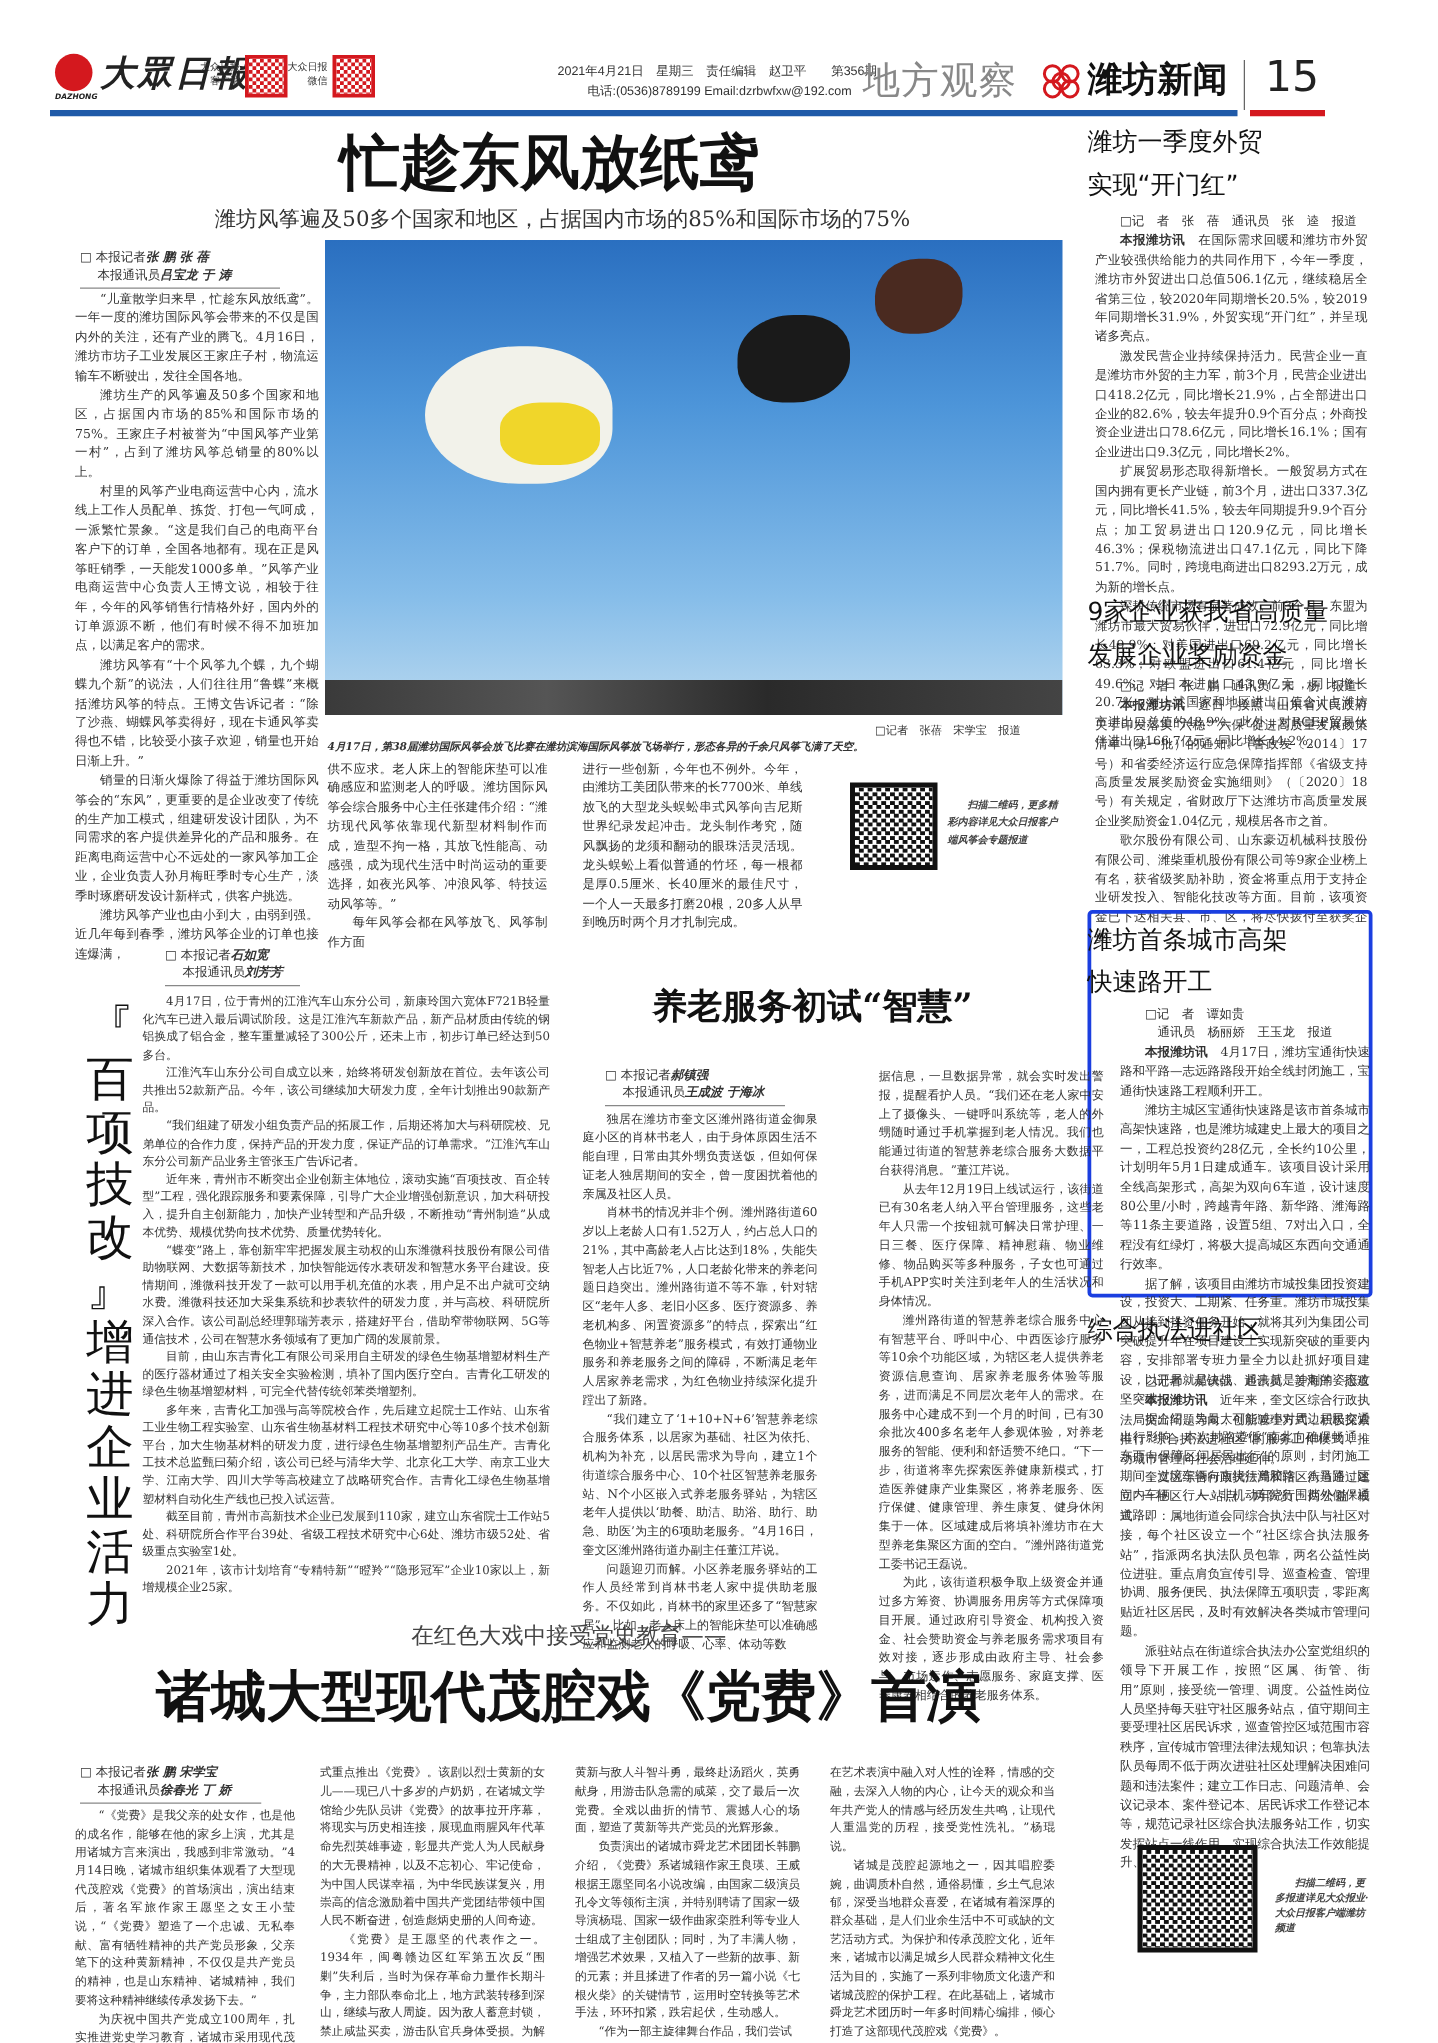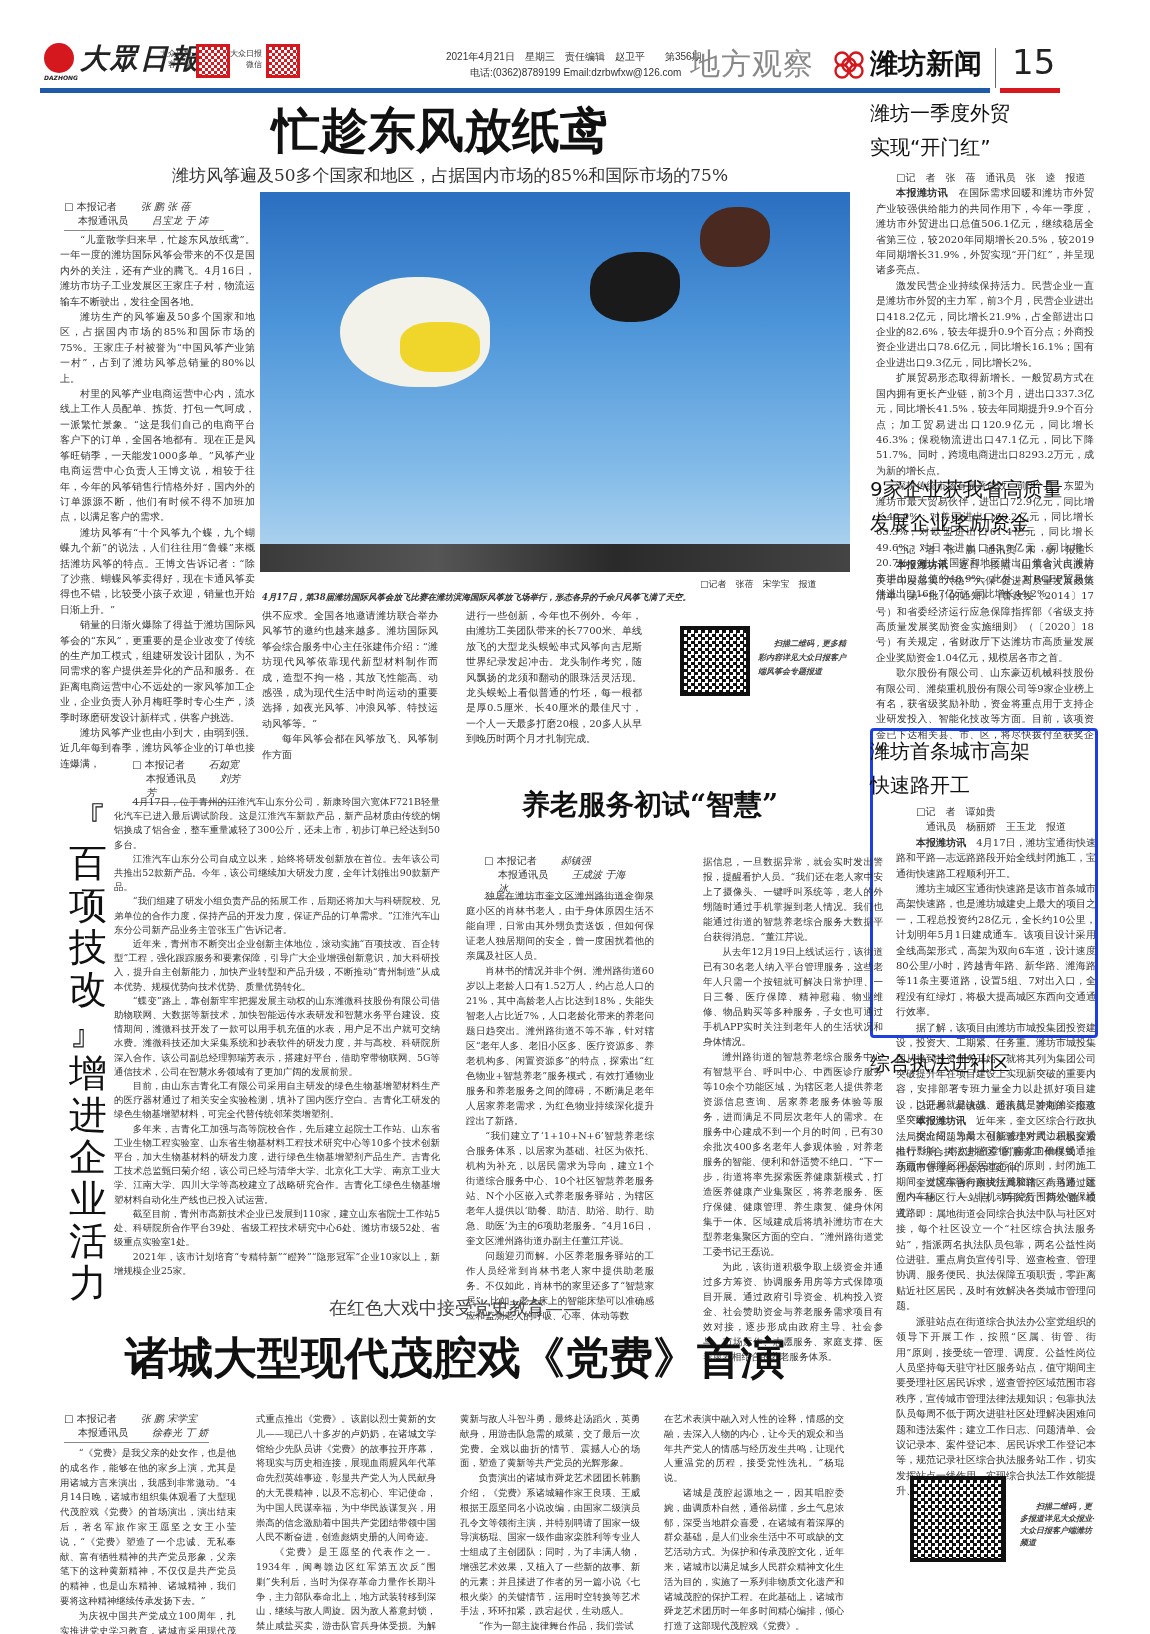--- a/index.html
+++ b/index.html
@@ -13,21 +13,21 @@
 .hdr-info{font-family:Liberation Sans, sans-serif;font-size:10px;color:#333}
 .hdr-section{font-family:"DejaVu Sans",sans-serif;font-size:30px;color:#888;letter-spacing:1px}
 .hdr-brand{font-family:"DejaVu Sans",sans-serif;font-size:28px;font-weight:bold;color:#111}
 .hdr-page{font-family:"DejaVu Sans",sans-serif;font-size:34px;color:#222}
 .rule-blue{left:40px;top:88px;width:950px;height:5px;background:#1f5aa8}
 .rule-red{left:1000px;top:88px;width:60px;height:5px;background:#d4181e}
 .rule-vert{left:995px;top:48px;width:1px;height:40px;background:#666}
 .col-text{font-size:10px;line-height:15.4px;text-align:justify;color:#333}
 .col-text p{text-indent:2em}
 .byline{font-size:10px;line-height:14px;color:#333}
-.byline .nm{font-weight:normal;font-style:italic;margin-left:24px}
+.byline .nm{font-weight:bold;font-style:italic;margin-left:0}
 .h-big{font-family:"DejaVu Sans",sans-serif;font-weight:bold;color:#111;text-align:center}
 .h-side{font-family:"DejaVu Sans",sans-serif;font-size:20px;color:#111;line-height:34px}
 .lead{font-weight:bold;font-family:"DejaVu Sans",sans-serif}
 .photo{left:260px;top:192px;width:590px;height:380px;background:linear-gradient(180deg,#2a6fc0 0%,#4d95d9 35%,#86bde9 75%,#b8d8ef 100%);overflow:hidden}
 .kite-white{position:absolute;left:80px;top:85px;width:150px;height:110px;background:#f2f2ea;border-radius:50% 45% 40% 50%}
 .kite-yellow{position:absolute;left:140px;top:130px;width:80px;height:50px;background:#f0d62a;border-radius:40%}
 .kite-black1{position:absolute;left:330px;top:60px;width:90px;height:70px;background:#1a1a1a;border-radius:50% 40%}
 .kite-black2{position:absolute;left:440px;top:15px;width:70px;height:60px;background:#4a2a20;border-radius:50% 40%}
 .crowd{position:absolute;left:0;bottom:0;width:100%;height:28px;background:linear-gradient(90deg,#3a3a3a,#555 30%,#2a2a2a 60%,#444)}
 .caption{font-size:8.5px;font-style:italic;font-weight:bold;color:#333}
@@ -49,21 +49,21 @@
     <div>客户端</div>
 </div>
 <div class="abs qr-small" style="left:196px;top:44px"></div>
 <div class="abs qr-label" style="left:230px;top:48px">
   <div>大众日报</div>
     <div>微信</div>
 </div>
 <div class="abs qr-small" style="left:266px;top:44px"></div>
 
 <div class="abs hdr-info" style="left:446px;top:50px">2021年4月21日　星期三　责任编辑　赵卫平　　第356期</div>
-<div class="abs hdr-info" style="left:470px;top:66px">电话:(0362)8789199 Email:dzrbwfxw@126.com</div>
+<div class="abs hdr-info" style="left:470px;top:66px">电话:(0536)8789199 Email:dzrbwfxw@192.com</div>
 <div class="abs hdr-section" style="left:690px;top:44px">地方观察</div>
 <div class="abs" style="left:833px;top:50px">
   <svg width="32" height="30" viewBox="0 0 32 30">
       <circle cx="9" cy="9" r="6.5" fill="none" stroke="#d4181e" stroke-width="2.4"></circle>
       <circle cx="23" cy="9" r="6.5" fill="none" stroke="#d4181e" stroke-width="2.4"></circle>
       <circle cx="9" cy="21" r="6.5" fill="none" stroke="#d4181e" stroke-width="2.4"></circle>
       <circle cx="23" cy="21" r="6.5" fill="none" stroke="#d4181e" stroke-width="2.4"></circle>
       <circle cx="16" cy="15" r="6.5" fill="none" stroke="#d4181e" stroke-width="2.4"></circle>
     </svg>
 </div>
@@ -94,21 +94,21 @@
   <div class="kite-white"></div>
   <div class="kite-yellow"></div>
   <div class="kite-black1"></div>
   <div class="kite-black2"></div>
   <div class="crowd"></div>
 </div>
 <div class="abs" style="left:700px;top:578px;font-size:9px;color:#333">□记者　张蓓　宋学宝　报道</div>
 <div class="abs caption" style="left:262px;top:592px;width:590px">4月17日，第38届潍坊国际风筝会放飞比赛在潍坊滨海国际风筝放飞场举行，形态各异的千余只风筝飞满了天空。</div>
 
 <div class="abs col-text" style="left:262px;top:608px;width:176px">
-  <p style="text-indent:0">供不应求。全国各地邀请潍坊联合举办风筝节的邀约也越来越多。潍坊国际风筝会综合服务中心主任张建伟介绍：“潍坊现代风筝依靠现代新型材料制作而成，造型不拘一格，其放飞性能高、动感强，成为现代生活中时尚运动的重要选择，如夜光风筝、冲浪风筝、特技运动风筝等。”</p>
+  <p style="text-indent:0">供不应求。老人床上的智能床垫可以准确感应和监测老人的呼吸。潍坊国际风筝会综合服务中心主任张建伟介绍：“潍坊现代风筝依靠现代新型材料制作而成，造型不拘一格，其放飞性能高、动感强，成为现代生活中时尚运动的重要选择，如夜光风筝、冲浪风筝、特技运动风筝等。”</p>
     <p>每年风筝会都在风筝放飞、风筝制作方面</p>
 </div>
 <div class="abs col-text" style="left:466px;top:608px;width:176px">
   <p style="text-indent:0">进行一些创新，今年也不例外。今年，由潍坊工美团队带来的长7700米、单线放飞的大型龙头蜈蚣串式风筝向吉尼斯世界纪录发起冲击。龙头制作考究，随风飘扬的龙须和翻动的眼珠活灵活现。龙头蜈蚣上看似普通的竹坯，每一根都是厚0.5厘米、长40厘米的最佳尺寸，一个人一天最多打磨20根，20多人从早到晚历时两个月才扎制完成。</p>
 </div>
 <div class="abs qr-bw" style="left:680px;top:626px;width:70px;height:70px"></div>
 <div class="abs qr-note" style="left:758px;top:636px;width:90px;text-indent:2em">扫描二维码，更多精彩内容详见大众日报客户端风筝会专题报道</div>
 
 <div class="abs h-side" style="left:870px;top:96px;width:228px">
   <div>潍坊一季度外贸</div>

